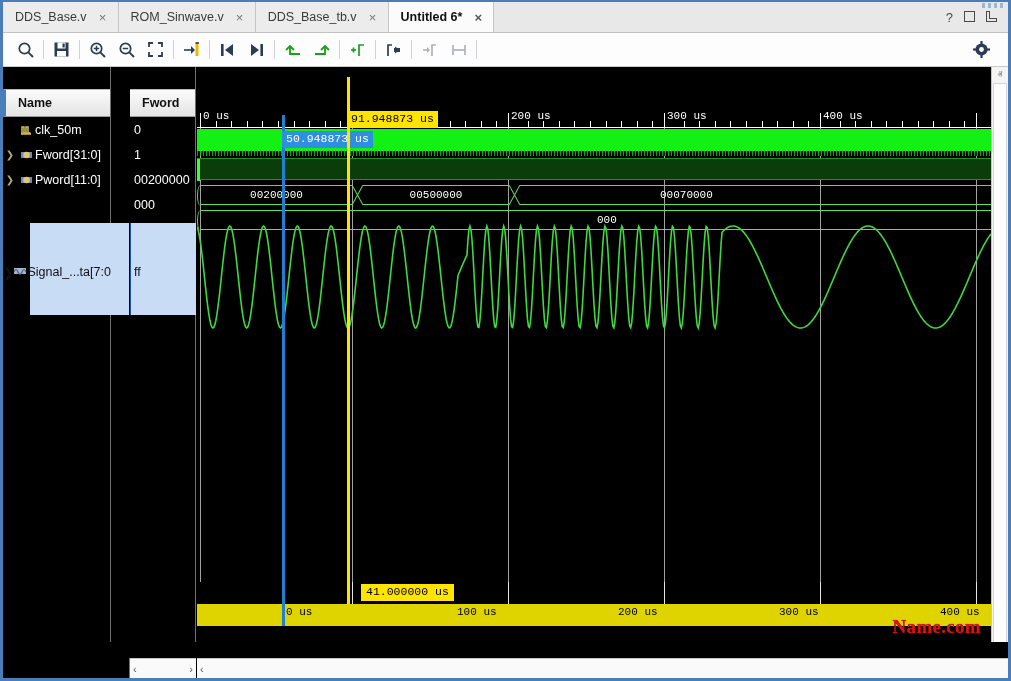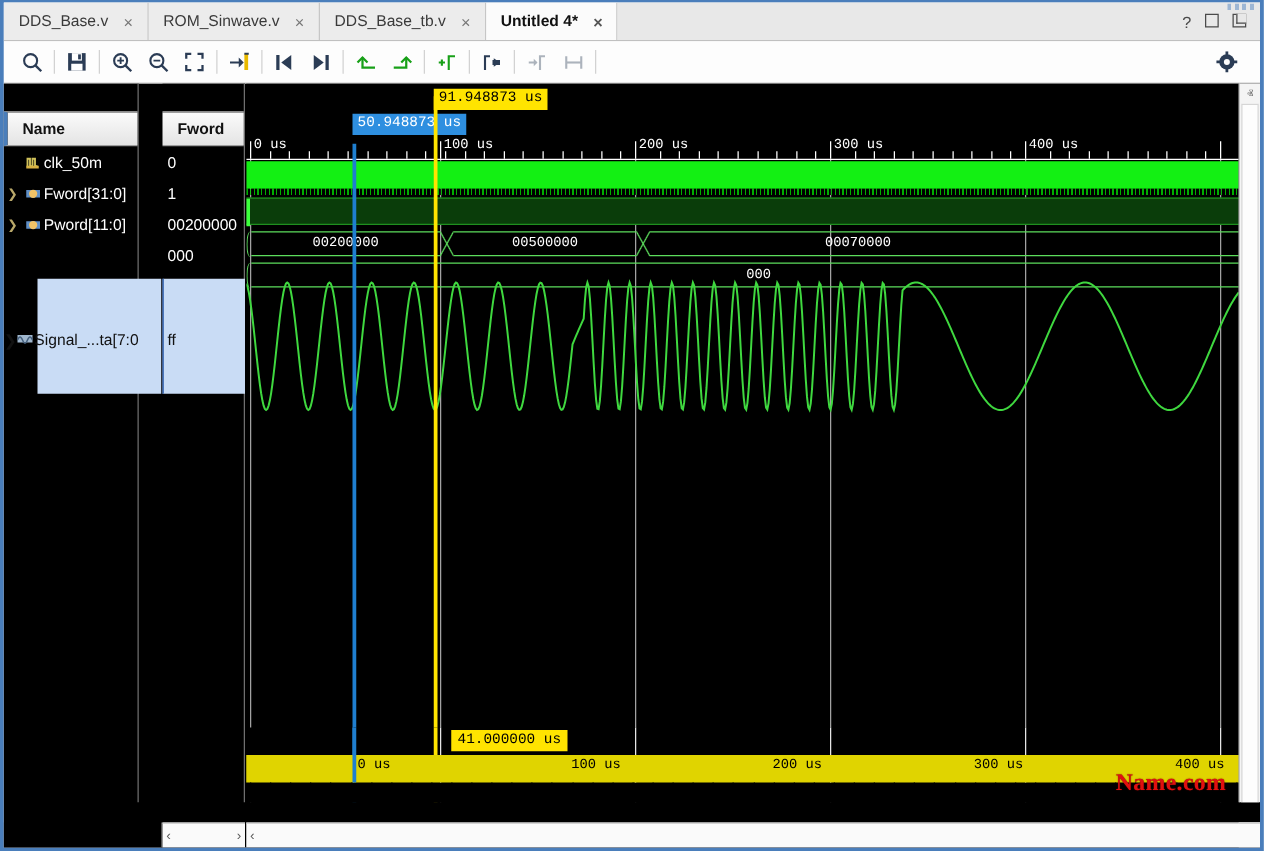--- a/index.html
+++ b/index.html
@@ -205,20 +205,21 @@
   .cursor-blue {
     position: absolute; top: 48px; bottom: 0; width: 3px; background: #1f7fd0;
   }
   .cursor-yellow {
     position: absolute; top: 10px; bottom: 0; width: 3px; background: #ffe400;
   }
   .cflag {
     position: absolute; font-family: "Liberation Mono", monospace;
     font-size: 11.5px; padding: 1px 4px 2px 4px; white-space: nowrap;
     line-height: 14px;
+    margin-top: 40px;
   }
   .cflag.blue { background: #2e8fe0; color: #fff; }
   .cflag.yellow { background: #ffe400; color: #000; }
 
   .sinebox { position: absolute; left: 0; right: 0; top: 155px; height: 110px; }
   .sinebox svg { display: block; width: 100%; height: 100%; }
 
   
   .overview {
     position: absolute; left: 194px; right: 17px; bottom: 36px; height: 60px;
@@ -291,21 +292,21 @@
     </div>
     <div class="tab">
       <span class="tlabel">ROM_Sinwave.v</span>
       <span class="tclose">×</span>
     </div>
     <div class="tab">
       <span class="tlabel">DDS_Base_tb.v</span>
       <span class="tclose">×</span>
     </div>
     <div class="tab active">
-      <span class="tlabel">Untitled 4*</span>
+      <span class="tlabel">Untitled 6*</span>
       <span class="tclose">×</span>
     </div>
     <div class="tabfill"></div>
     <div class="winctl">
       <span>?</span>
       <span><i class="wbox"></i></span>
       <span><i class="wbox2"></i></span>
     </div>
     <div class="dotted-corner"></div>
   </div>

